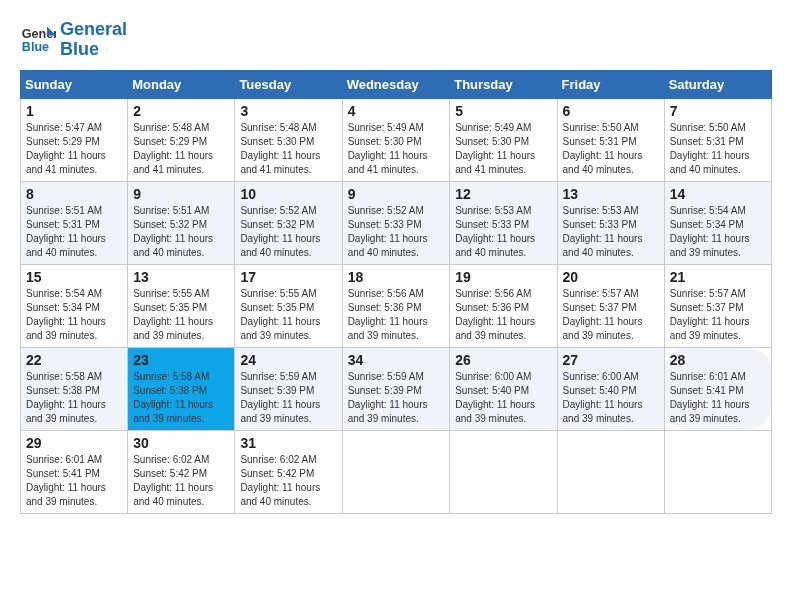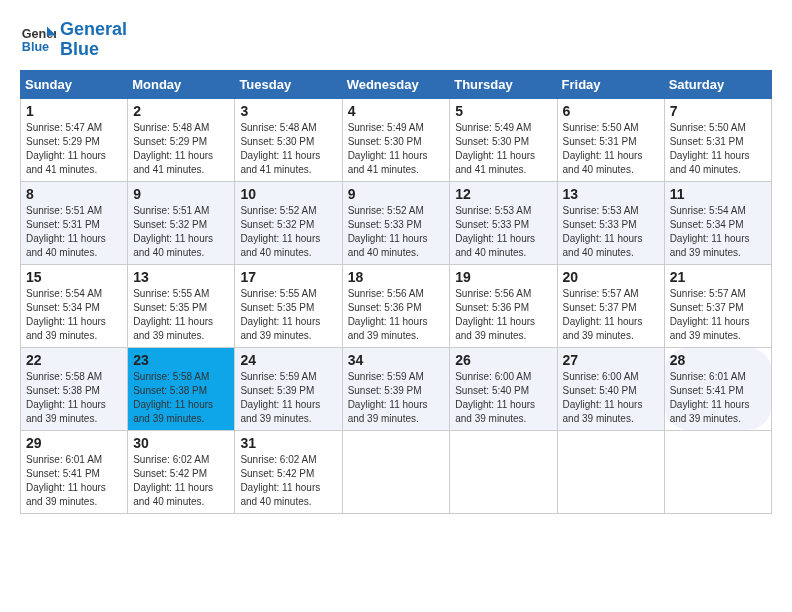--- a/index.html
+++ b/index.html
@@ -197,21 +197,21 @@
 Sunset: 5:33 PM
 Daylight: 11 hours and 40 minutes.</div>
         </td>
         <td style="background: rgb(240, 244, 250);">
           <span class="day-number">13</span>
           <div class="day-info" style="white-space: pre-line;">Sunrise: 5:53 AM
 Sunset: 5:33 PM
 Daylight: 11 hours and 40 minutes.</div>
         </td>
         <td style="background: rgb(240, 244, 250);">
-          <span class="day-number">11</span>
+          <span class="day-number">14</span>
           <div class="day-info" style="white-space: pre-line;">Sunrise: 5:54 AM
 Sunset: 5:34 PM
 Daylight: 11 hours and 39 minutes.</div>
         </td>
       </tr>
       <tr>
         <td>
           <span class="day-number">15</span>
           <div class="day-info" style="white-space: pre-line;">Sunrise: 5:54 AM
 Sunset: 5:34 PM

